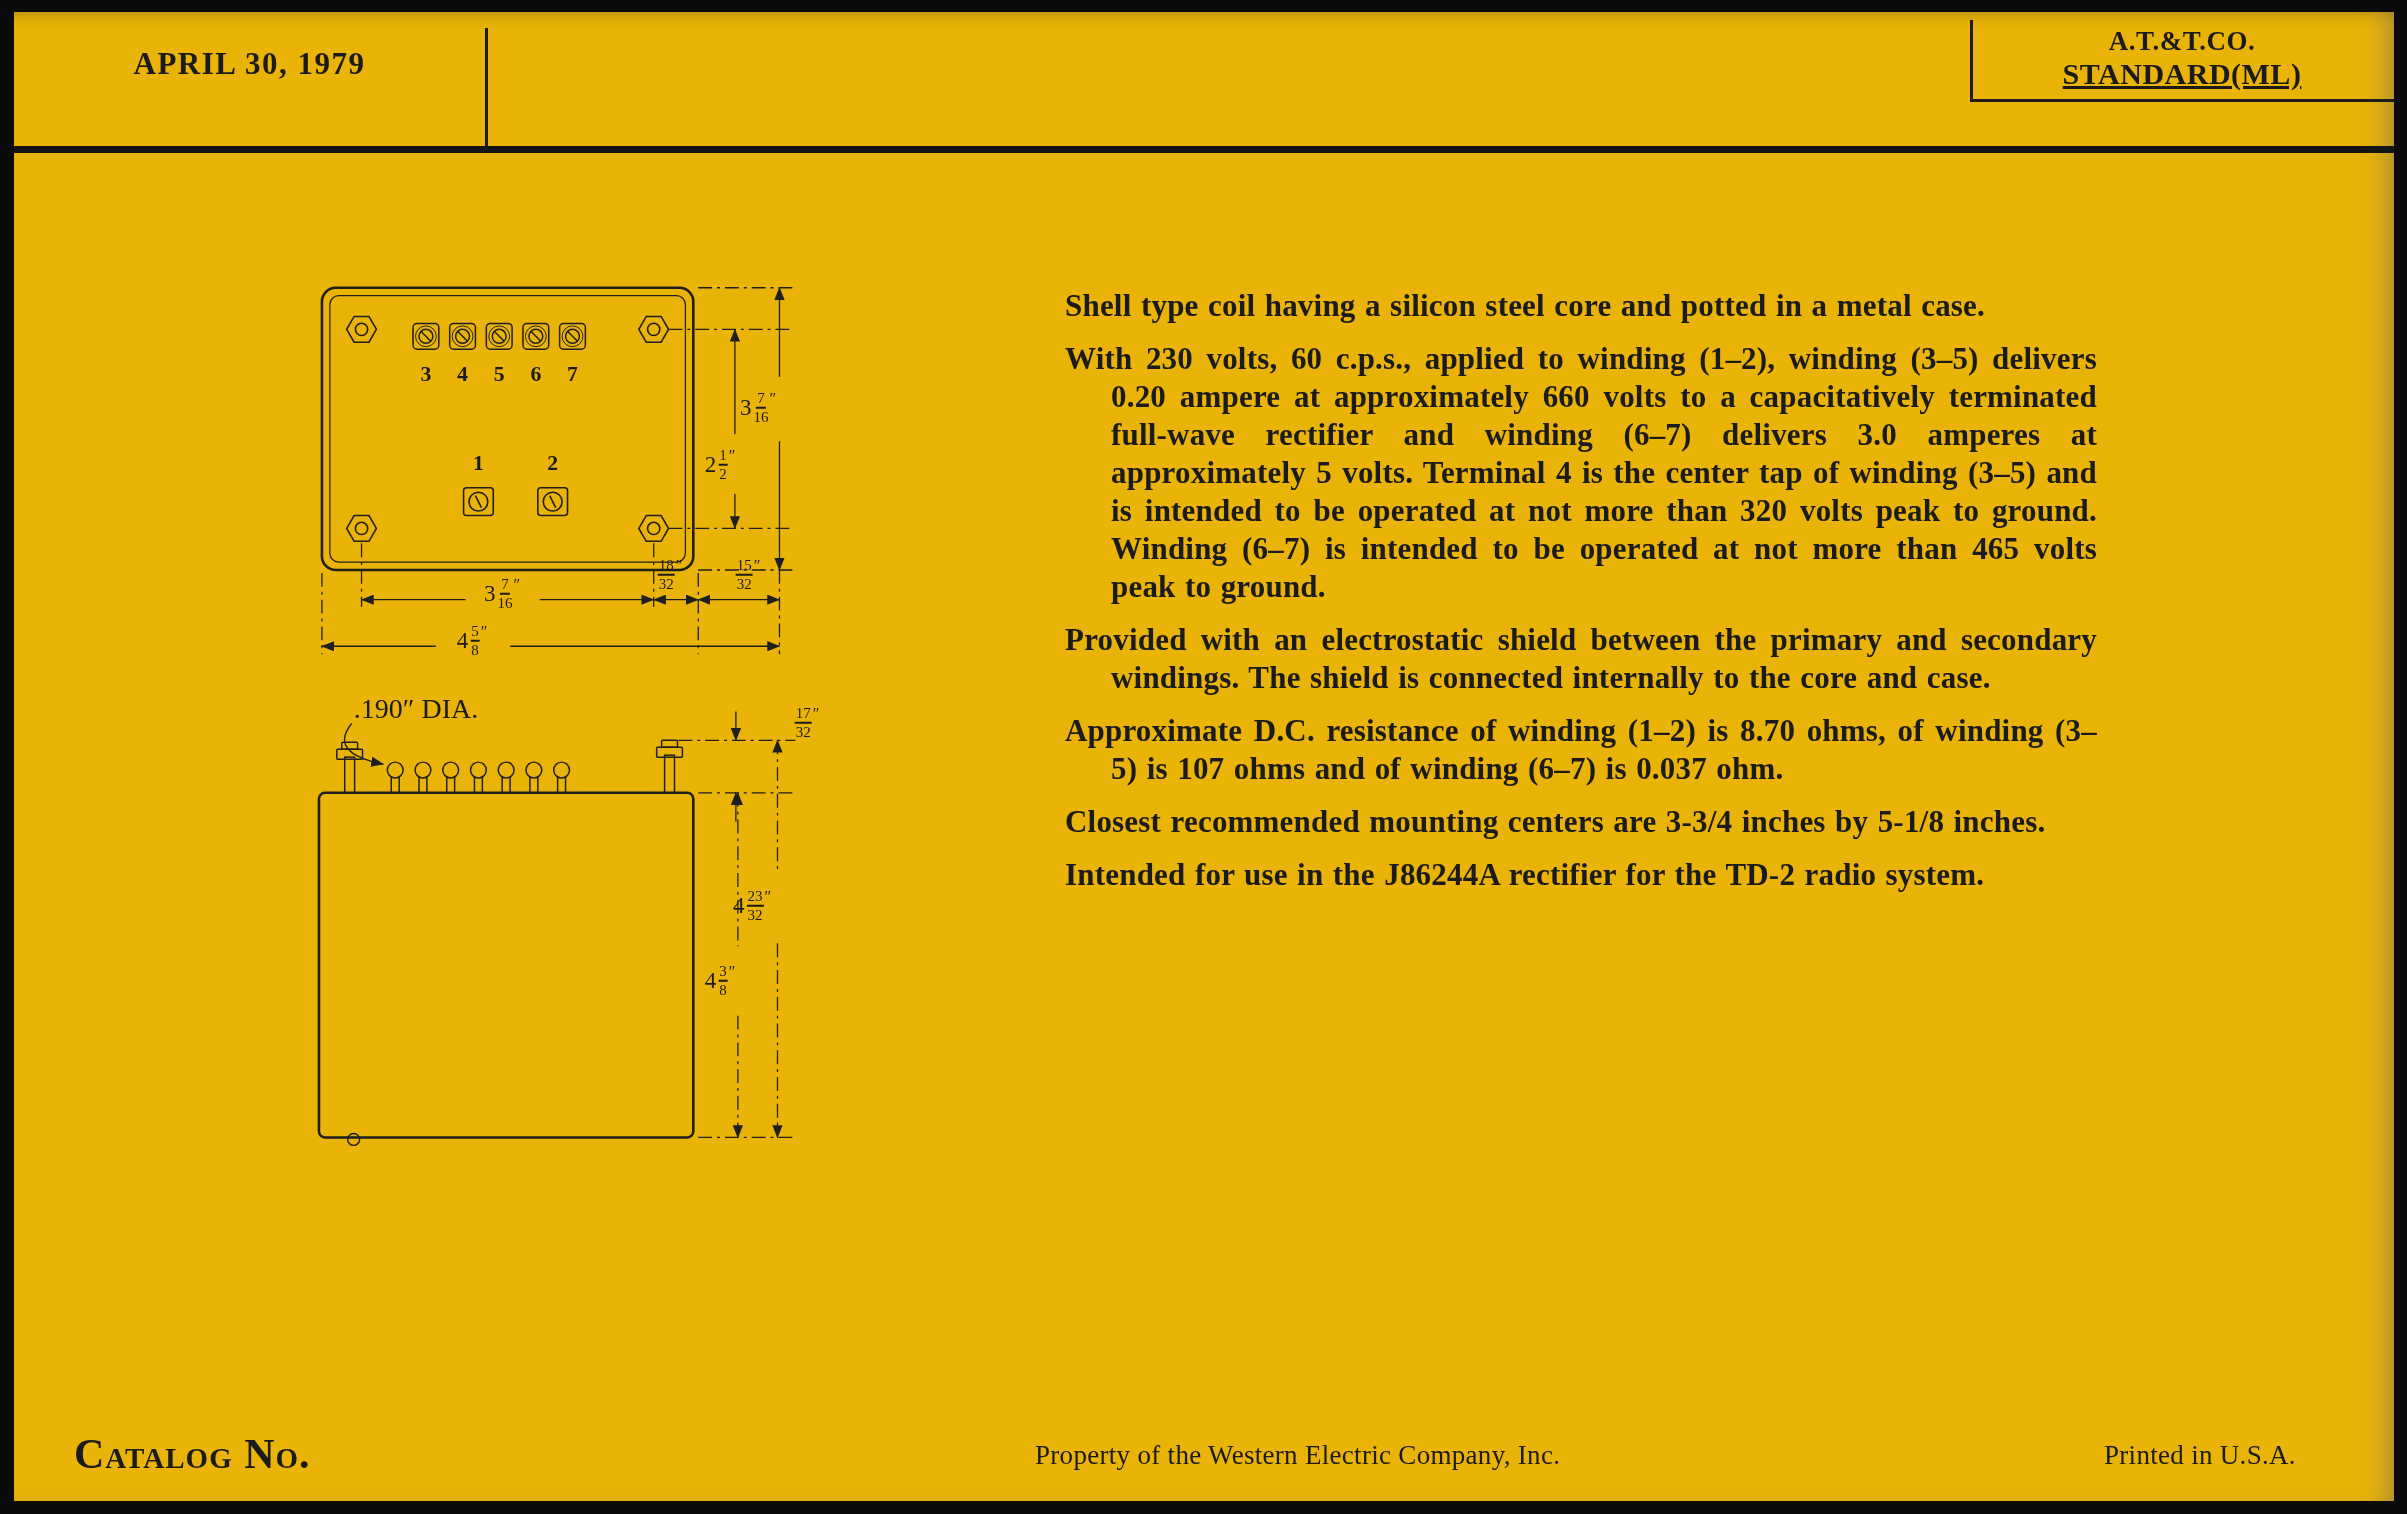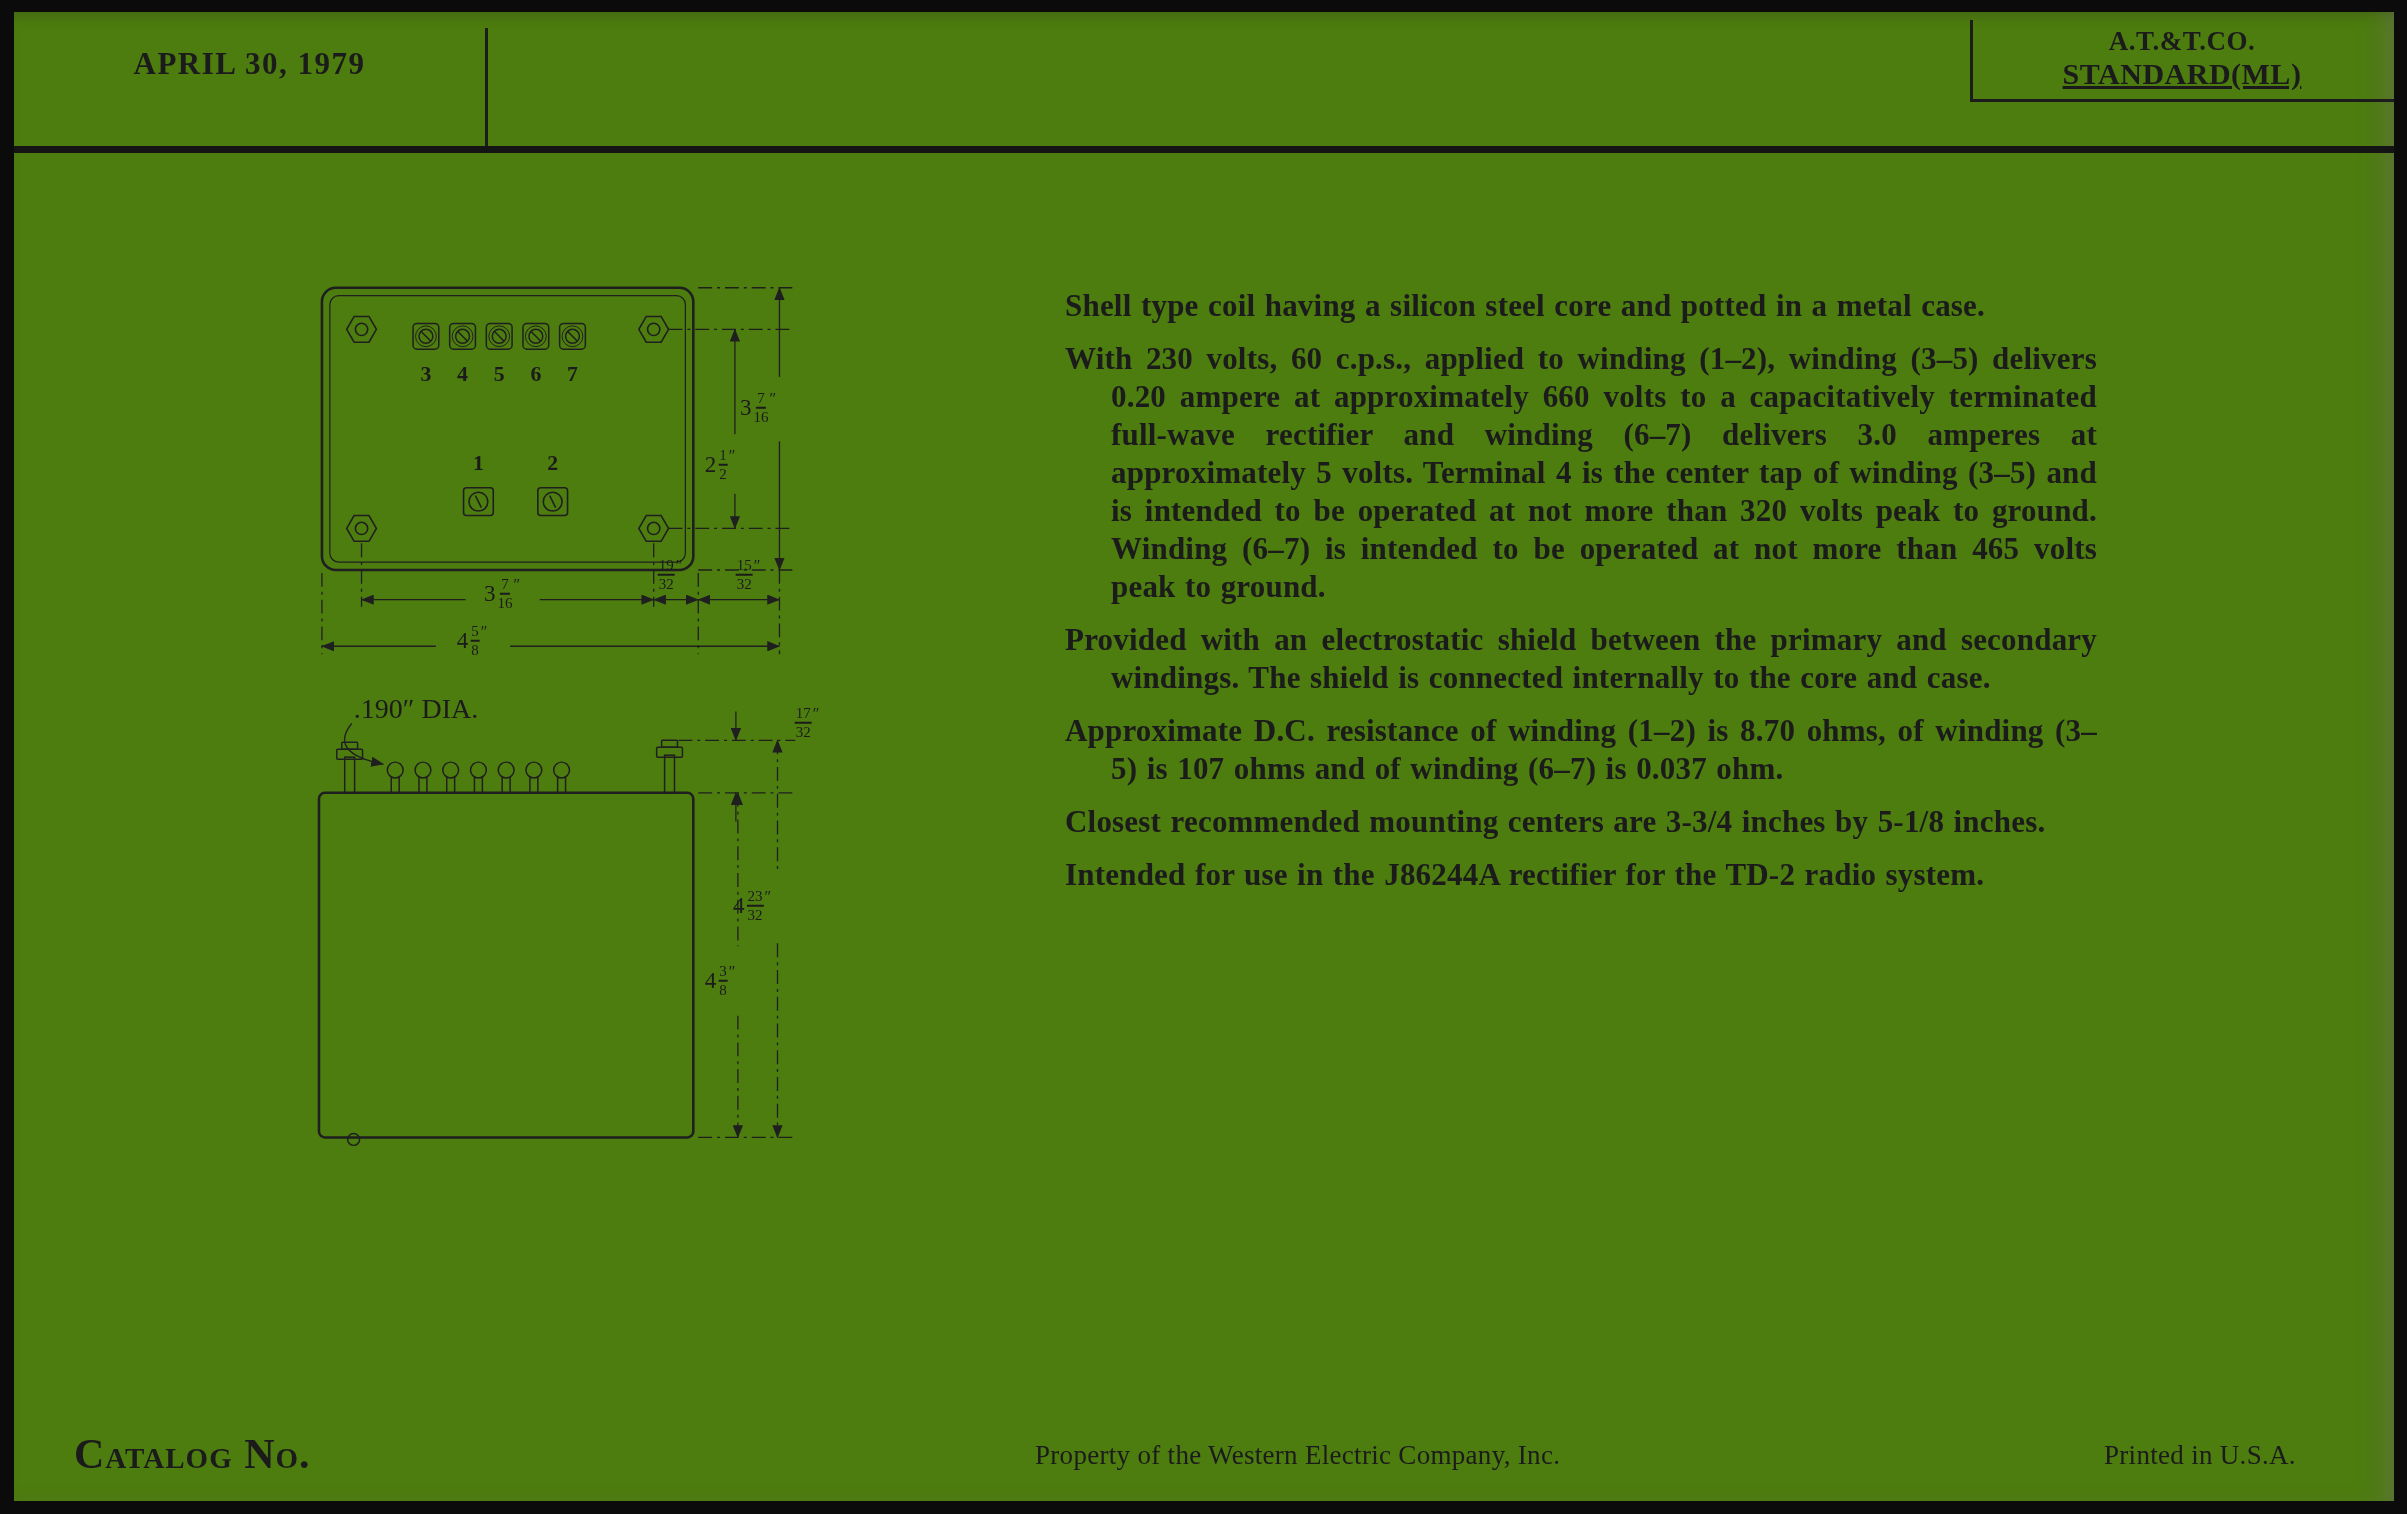--- a/index.html
+++ b/index.html
@@ -3,21 +3,21 @@
 <meta charset="utf-8">
 <style>
   html,body{margin:0;padding:0;}
   body{
     width:2408px;height:1515px;position:relative;overflow:hidden;
     background:#0b0b0b;
     font-family:"Liberation Serif", serif;
   }
   .paper{
     position:absolute;left:14px;top:12px;width:2380px;height:1489px;
-    background:#4d7c0f;color:#1b1b1b;
+    background:#eab308;color:#1b1b1b;
     box-shadow:inset -20px 0 26px -14px rgba(110,108,100,.55), inset 0 12px 16px -12px rgba(0,0,0,.25);
   }
   
   .h-date{position:absolute;left:0;top:34px;width:471px;text-align:center;
     font-weight:bold;font-size:31px;letter-spacing:1.5px;}
   .h-title{position:absolute;left:471px;top:20px;width:1485px;text-align:center;
     font-weight:bold;font-size:59px;font-variant:small-caps;letter-spacing:1px;}
   .h-std{position:absolute;left:1956px;top:14px;width:424px;text-align:center;font-weight:bold;}
   .h-std .l1{font-size:27px;letter-spacing:0.5px;}
   .h-std .l2{font-size:30px;letter-spacing:0.5px;text-decoration:underline;}
@@ -232,21 +232,21 @@
     <div class="dim" style="left:289px;top:336px;">
         <span class="fw">3</span>
         <span class="fr">
           <span class="fn">7</span>
           <span class="fd">16</span>
         </span>
         <span class="fu">″</span>
       </div>
     <div class="dim" style="left:457px;top:317px;">
         <span class="fr">
-          <span class="fn">19</span>
+          <span class="fn">18</span>
           <span class="fd">32</span>
         </span>
         <span class="fu">″</span>
       </div>
     <div class="dim" style="left:535px;top:317px;">
         <span class="fr">
           <span class="fn">15</span>
           <span class="fd">32</span>
         </span>
         <span class="fu">″</span>

